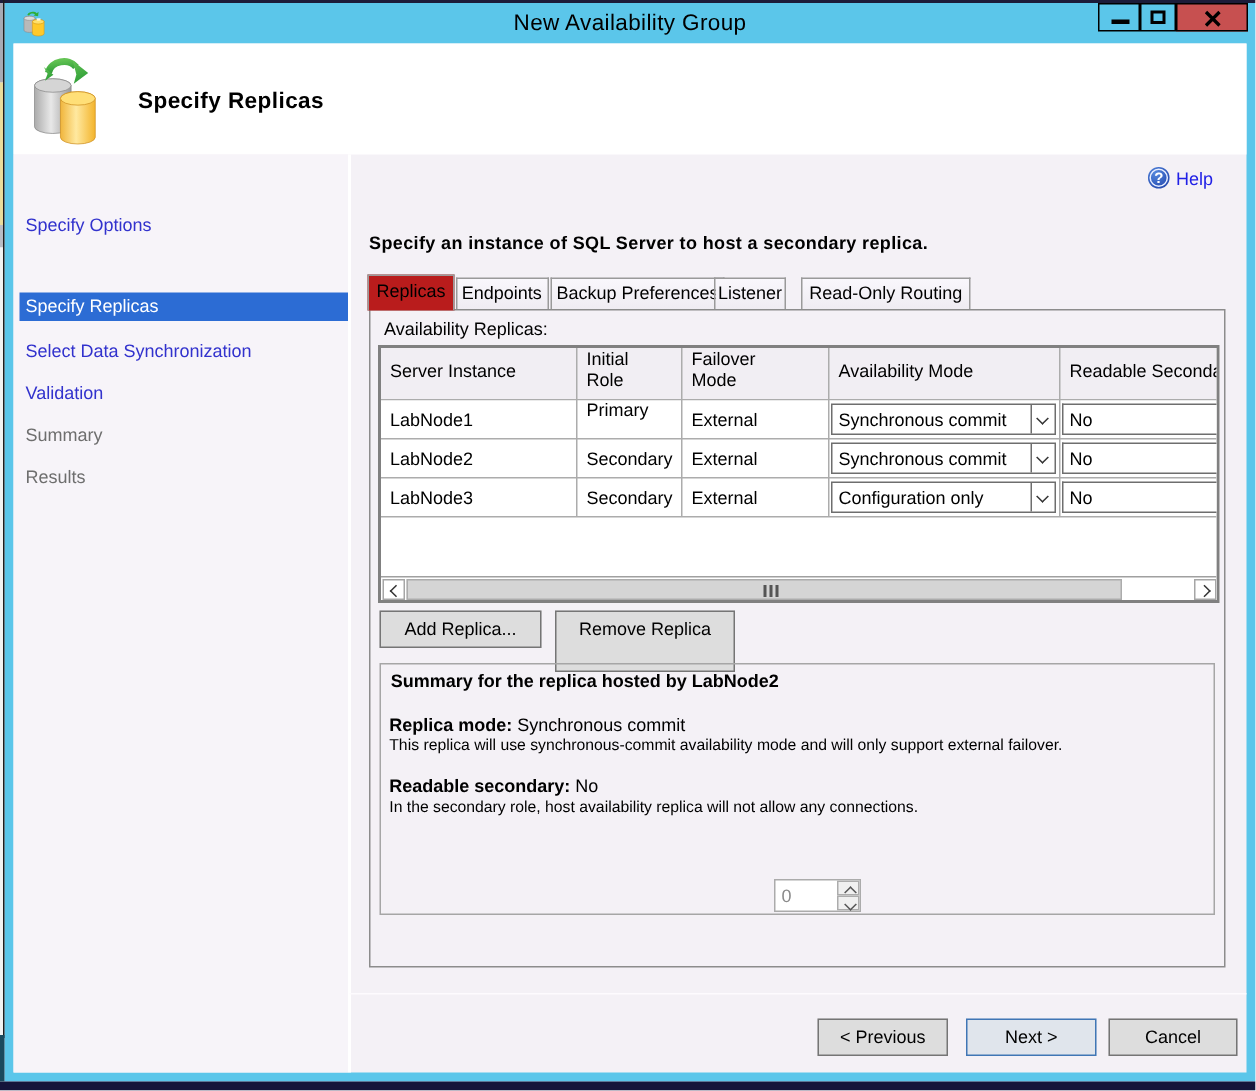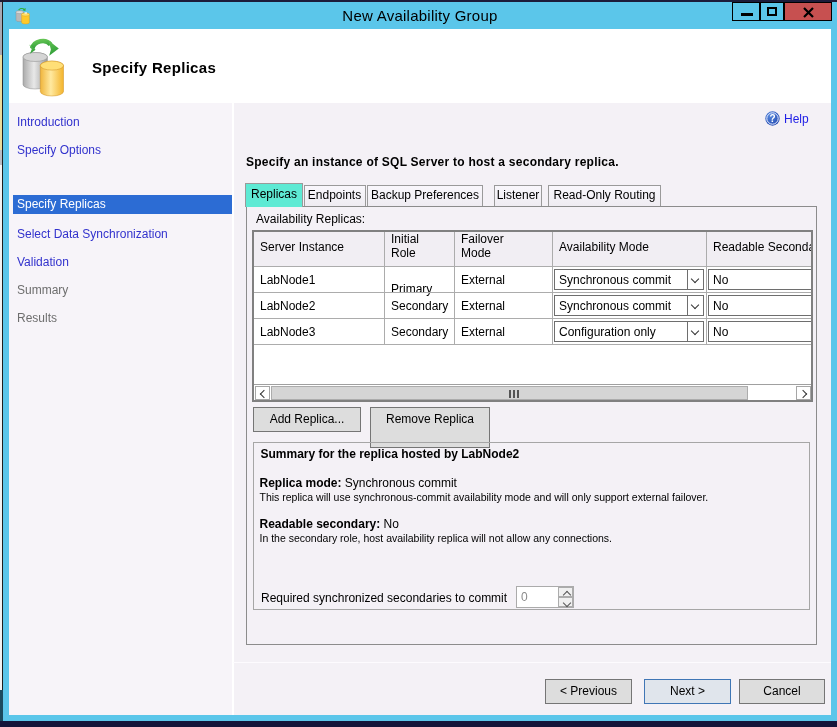--- a/index.html
+++ b/index.html
@@ -31,21 +31,21 @@
   .nav.sel { left:4px; width:219px; background:#2c6cd4; color:#fff; height:19px; line-height:19px; padding-left:4px; }
   .nav.gray { color:#6e6e6e; }
 
   
   #main { left:224px; top:74px; width:598px; height:612px; }
 
   .blue { color:#2121e6; }
 
   
   .tab { top:82px; height:21px; background:linear-gradient(#f9f7fc,#efecf2); border:1px solid #9a9a9a; border-bottom:none; line-height:19px; text-align:center; }
-  .tab.active { top:80px; height:24px; background:#5eead4; z-index:5; line-height:21px; }
+  .tab.active { top:80px; height:24px; background:#b91c1c; z-index:5; line-height:21px; }
 
   #panel { left:13px; top:103px; width:571px; height:439px; border:1px solid #8c8c8c; }
 
   
   #tbl { left:19px; top:127px; width:561px; height:172px; border:2px solid #808080; background:#fff; overflow:hidden; }
   .hline { background:#acacac; height:1px; }
   .vline { background:#acacac; width:1px; }
   .cellt { position:absolute; padding-left:6px; }
 
   
@@ -124,21 +124,20 @@
         <g>
           <path d="M10.3,12.5 C12,4.5 24,2.5 28.6,8.6" fill="none" stroke="url(#g3)" stroke-width="4.6"></path>
           <polygon points="26.5,4.5 36.8,12.6 27.2,19.8 28.9,13.6" fill="url(#g3)"></polygon>
           <polygon points="7.2,8.6 13.6,13.8 8,17.8 9.7,13.2" fill="url(#g3)"></polygon>
         </g>
       </svg>
       <div class="abs" id="headtext">Specify Replicas</div>
 
       <div class="abs" id="sidebar"></div>
       <div class="abs" id="sidediv"></div>
-      <div class="abs nav" style="top:78.5px;">Introduction</div>
       <div class="abs nav" style="top:106.5px;">Specify Options</div>
       <div class="abs nav sel" style="top:166px;">Specify Replicas</div>
       <div class="abs nav" style="top:190.5px;">Select Data Synchronization</div>
       <div class="abs nav" style="top:218.5px;">Validation</div>
       <div class="abs nav gray" style="top:246.5px;">Summary</div>
       <div class="abs nav gray" style="top:274.5px;">Results</div>
 
       <div class="abs" id="main">
 
         <svg class="abs" style="left:532px;top:8px" width="15" height="15" viewBox="0 0 15 15">
@@ -152,39 +151,39 @@
           <circle cx="7.5" cy="7.5" r="5.7" fill="none" stroke="#e8eeff" stroke-width="1"></circle>
           <text x="7.5" y="11.2" font-size="10" font-weight="bold" fill="#fff" text-anchor="middle" font-family="Liberation Sans">?</text>
         </svg>
         <div class="abs blue" style="left:551px;top:9px;">Help</div>
 
         <div class="abs" style="left:13px;top:52px;font-weight:bold;letter-spacing:0.25px;">Specify an instance of SQL Server to host a secondary replica.</div>
 
         <div class="abs tab active" style="left:12px;width:58px;">Replicas</div>
         <div class="abs tab" style="left:70.5px;width:62px;">Endpoints</div>
         <div class="abs tab" style="left:134px;width:116px;">Backup Preferences</div>
-        <div class="abs tab" style="left:261px;width:48px;">Listener</div>
-        <div class="abs tab" style="left:315px;width:113px;">Read-Only Routing</div>
+        <div class="abs tab" style="left:243px;width:48px;">Listener</div>
+        <div class="abs tab" style="left:301px;width:113px;">Read-Only Routing</div>
 
         <div class="abs" id="panel"></div>
         <div class="abs" style="left:23px;top:109px;">Availability Replicas:</div>
 
         <div class="abs" id="tbl">
           <div class="abs" style="left:0;top:0;width:557px;height:34px;background:#f1eef3;"></div>
 
           <div class="cellt" style="left:0;top:8px;">Server Instance</div>
           <div class="cellt" style="left:131px;top:0px;">Initial<br>Role</div>
           <div class="cellt" style="left:201px;top:0px;">Failover<br>Mode</div>
           <div class="cellt" style="left:299px;top:8px;">Availability Mode</div>
           <div class="cellt" style="left:453px;top:8px;white-space:nowrap;">Readable Secondary</div>
           <div class="abs hline" style="left:0;top:34px;width:557px;"></div>
 
           <div class="abs" style="left:0;top:35px;width:557px;height:117px;background:#fff;"></div>
           <div class="cellt" style="left:0;top:41px;">LabNode1</div>
-          <div class="cellt" style="left:131px;top:50px;">Primary</div>
+          <div class="cellt" style="left:131px;top:34px;">Primary</div>
           <div class="cellt" style="left:201px;top:41px;">External</div>
           <div class="abs hline" style="left:0;top:60px;width:557px;"></div>
           <div class="cellt" style="left:0;top:67px;">LabNode2</div>
           <div class="cellt" style="left:131px;top:67px;">Secondary</div>
           <div class="cellt" style="left:201px;top:67px;">External</div>
           <div class="abs hline" style="left:0;top:86px;width:557px;"></div>
           <div class="cellt" style="left:0;top:93px;">LabNode3</div>
           <div class="cellt" style="left:131px;top:93px;">Secondary</div>
           <div class="cellt" style="left:201px;top:93px;">External</div>
           <div class="abs hline" style="left:0;top:112px;width:557px;"></div>
@@ -239,21 +238,20 @@
         <div class="abs btn" style="left:137px;top:304px;width:120px;height:41px;line-height:23px;">Remove Replica</div>
 
         <div class="abs" id="sumbox">
           <div class="abs" style="left:7px;top:4px;font-weight:bold;">Summary for the replica hosted by LabNode2</div>
           <div class="abs" style="left:6px;top:33px;"><b>Replica mode:</b> Synchronous commit</div>
           <div class="abs" style="left:6px;top:48px;font-size:10.5px;">This replica will use synchronous-commit availability mode and will only support external failover.</div>
           <div class="abs" style="left:6px;top:74px;"><b>Readable secondary:</b> No</div>
           <div class="abs" style="left:6px;top:89px;font-size:10.5px;">In the secondary role, host availability replica will not allow any connections.</div>
         </div>
 
-        <div class="abs" style="left:28px;top:488px;">Required synchronized secondaries to commit</div>
         <div class="abs" style="left:283px;top:483px;width:58px;height:22px;border:1px solid #ababab;background:#fff;">
           <span class="abs" style="left:4px;top:3px;color:#8b8b8b;">0</span>
           <div class="abs" style="left:41px;top:0;width:16px;height:20px;">
             <div class="spinbtn" style="top:0;">
               <span class="chev" style="left:4.5px;top:3.5px;transform:rotate(-135deg);border-color:#555;"></span>
             </div>
             <div class="spinbtn" style="top:10px;">
               <span class="chev" style="left:4.5px;top:1.5px;transform:rotate(45deg);border-color:#555;"></span>
             </div>
           </div>

